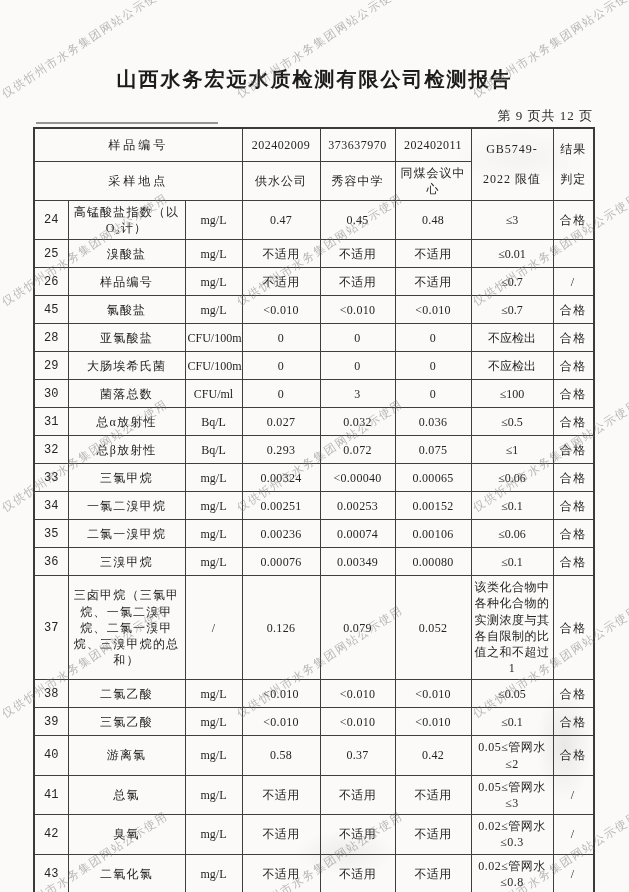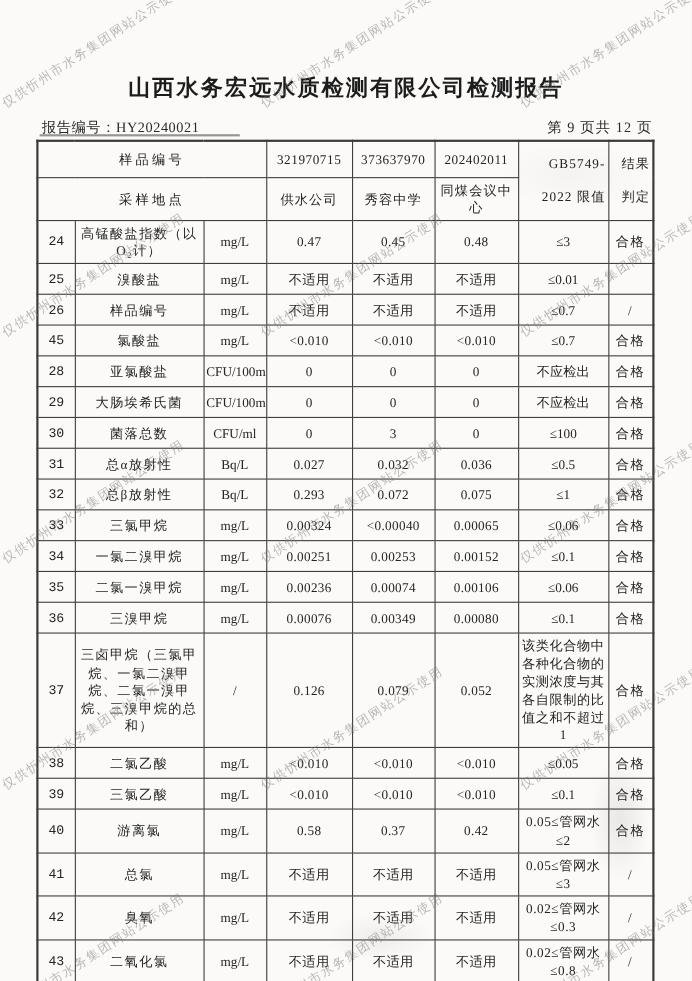--- a/index.html
+++ b/index.html
@@ -35,21 +35,21 @@
     border:1px solid #3e3e3e; font-weight:normal;
     text-align:center; vertical-align:middle;
     font-size:12px; line-height:1.35; padding:3px 2px; color:#242424;
     overflow:hidden;
   }
   .report thead tr { height:33px;margin-left:44px; }
   .report tbody tr { height:28px; }
   .h-label { letter-spacing:3px; font-size:12.5px; }
   .h-id { font-size:12.5px; letter-spacing:.5px; }
   .h-loc { font-size:12px; letter-spacing:1px; }
-  .h-two div { letter-spacing:1px;text-align:right; }
+  .h-two div { letter-spacing:1px; }
   .h-two div:first-child { margin-bottom:14px; }
   .c-no { font-size:12.5px;font-family:Liberation Mono, monospace; }
   .c-param { text-align:left; padding-left:6px; letter-spacing:1.2px; font-size:12px; }
   .c-unit { font-size:11.5px; letter-spacing:0; }
   .small-text { font-size:9px; }
   .c-val { font-size:12.5px; letter-spacing:.3px; }
   .c-limit { font-size:12.5px; }
   .small-limit { font-size:8.5px; line-height:1.65; padding:2px 5px; letter-spacing:.5px; }
   .c-result { font-size:12px; letter-spacing:1.5px; }
 
@@ -75,41 +75,40 @@
 
 <div class="page">
 
   <div class="smudge smudge-1"></div>
   <div class="smudge smudge-2"></div>
   <div class="smudge smudge-3"></div>
 
   <div class="title">山西水务宏远水质检测有限公司检测报告</div>
 
   <div class="meta-line">
-    <span class="report-no"><span>报告编号：</span><span>HY20240021</span></span>
     <span class="page-info">第 9 页共 12 页</span>
   </div>
 
   <div class="artifact-line"></div>
 
   <table class="report">
     <colgroup>
       <col style="width:34px">
         <col style="width:117px">
         <col style="width:57px">
       <col style="width:78px">
         <col style="width:75px">
         <col style="width:76px">
       <col style="width:82px">
         <col style="width:41px">
     </colgroup>
     <thead>
       <tr>
         <th colspan="3" class="h-label">样品编号</th>
-        <th class="h-id">321970715</th>
+        <th class="h-id">202402009</th>
         <th class="h-id">373637970</th>
         <th class="h-id">202402011</th>
         <th rowspan="2" class="h-two">
           <div>GB5749-</div>
           <div>2022 限值</div>
         </th>
         <th rowspan="2" class="h-two">
           <div>结果</div>
           <div>判定</div>
         </th>

